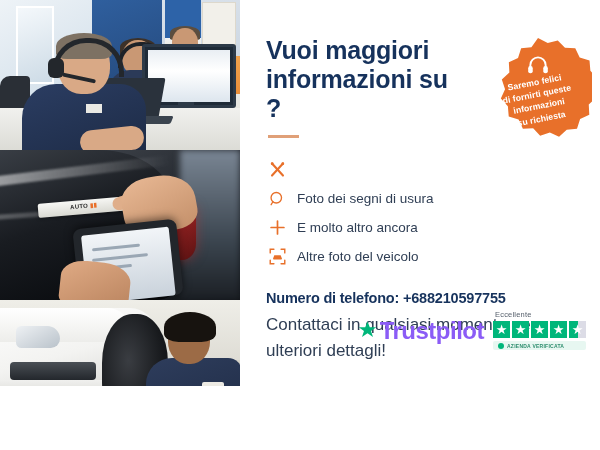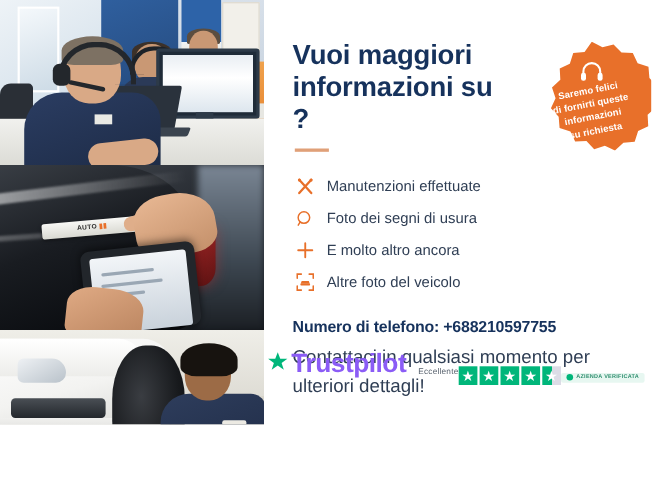--- a/index.html
+++ b/index.html
@@ -395,21 +395,21 @@
     align-items: center;
     gap: 3px;
     padding-bottom: 5px;
   }
   .tp-name {
     font-size: 24px;
     font-weight: bold;
     color: #8b5cf6;
     letter-spacing: -.5px;
   }
-  .tp-right { display: flex; flex-direction: row; align-items: center; }
+  .tp-right { display: flex; flex-direction: column; align-items: center; }
   .tp-excellent {
     font-size: 7.5px;
     color: #555f6b;
     letter-spacing: .2px;
     margin-bottom: 2px;
     align-self: flex-start;
     padding-left: 2px;
   }
   .stars { display: flex; gap: 2px; }
   .star-box {
@@ -536,21 +536,20 @@
 
       <li>
         <span class="ficon">
           <svg width="17" height="17" viewBox="0 0 18 18">
             <path d="M3.2 2.6 L14.8 15.4" stroke="#e8702a" stroke-width="2.2" stroke-linecap="round"></path>
             <path d="M14.8 2.6 L3.2 15.4" stroke="#e8702a" stroke-width="2.2" stroke-linecap="round"></path>
             <circle cx="3.4" cy="2.9" r="1.5" fill="#e8702a"></circle>
             <circle cx="14.6" cy="2.9" r="1.5" fill="#e8702a"></circle>
           </svg>
         </span>
-        <span class="flabel">Manutenzioni effettuate</span>
       </li>
 
       <li>
         <span class="ficon">
           <svg width="16" height="16" viewBox="0 0 18 18">
             <circle cx="8.2" cy="7.6" r="5.9" fill="none" stroke="#e8702a" stroke-width="1.5"></circle>
             <path d="M4.4 12.1 L2.4 15.4" stroke="#e8702a" stroke-width="1.5" stroke-linecap="round"></path>
           </svg>
         </span>
         <span class="flabel">Foto dei segni di usura</span>

